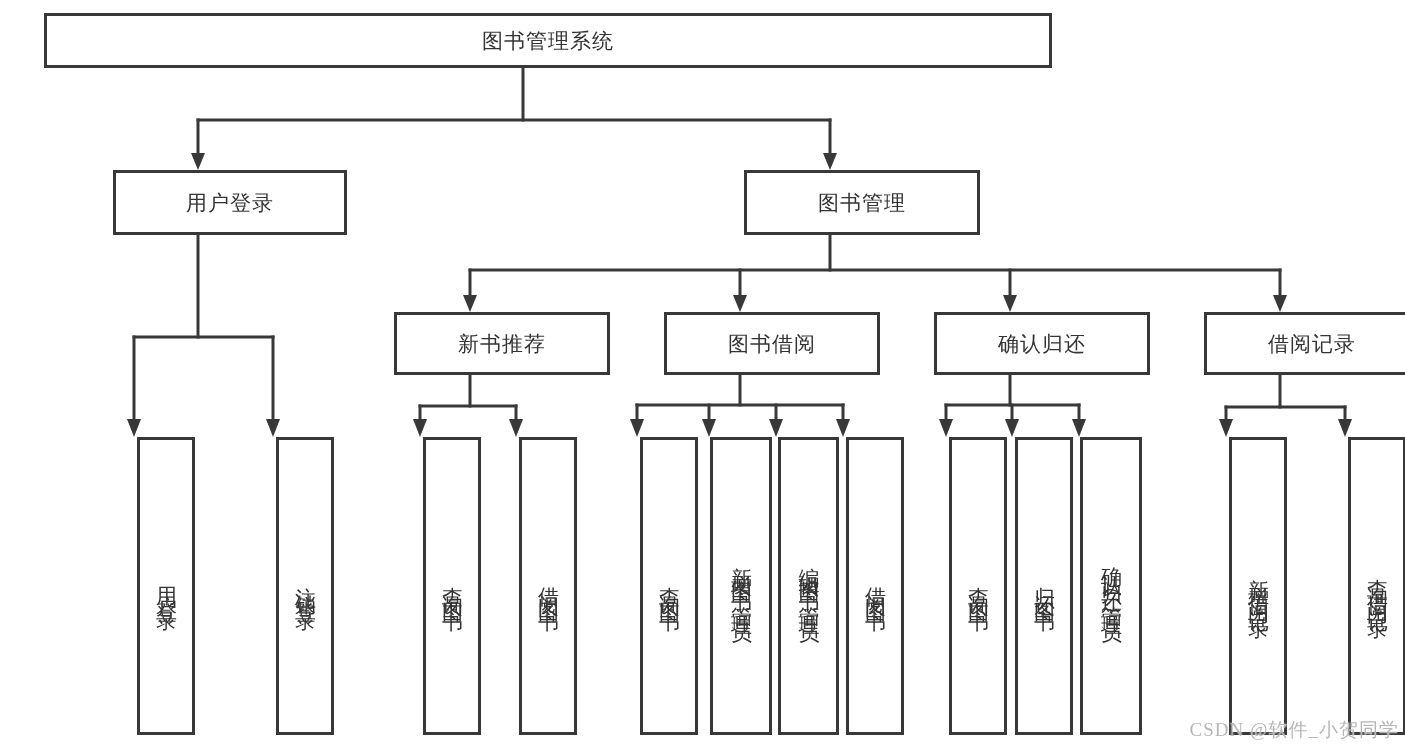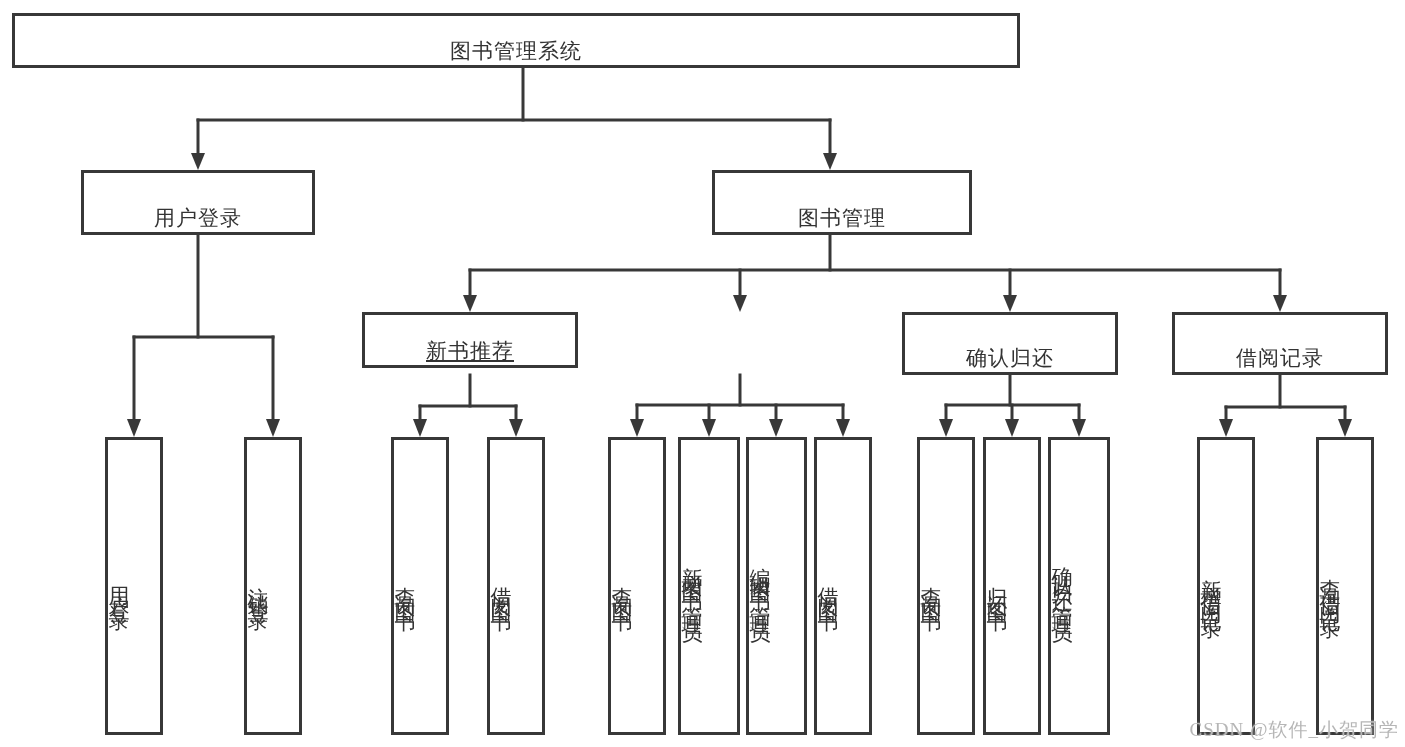--- a/index.html
+++ b/index.html
@@ -32,24 +32,25 @@
   .connectors polygon {
     fill: var(--line, #383838);
     stroke: none;
   }
   .box {
     position: absolute;
     box-sizing: border-box;
     border: 3px solid var(--line, #383838);
     background: var(--node_bg, #ffffff);
     display: flex;
-    align-items: flex-end;
+    align-items: center;
     justify-content: center;
     font-size: 21px;
     letter-spacing: 1px;
+    margin-left: 32px;
   }
   .leaf {
     top: 437px;
     height: 298px;
     width: 58px;
     writing-mode: vertical-rl;
     text-orientation: mixed;
     font-size: 21px;
     letter-spacing: 8px;
     white-space: nowrap;
@@ -151,26 +152,29 @@
     </g>
   </svg>
 
   <div class="box" style="left:12px; top:13px; width:1008px; height:55px;">
     <span>图书管理系统</span>
   </div>
 
   <div class="box" style="left:81px; top:170px; width:234px; height:65px;">
     <span>用户登录</span>
   </div>
-  <div class="box" style="left:712px; top:170px; width:260px; height:65px;">
+  <div class="box" style="left:712px; top:170px; width:236px; height:65px;">
     <span>图书管理</span>
   </div>
 
-  <div class="box" style="left:362px; top:312px; width:216px; height:56px;text-decoration:underline;">
+  <div class="box" style="left:362px; top:312px; width:216px; height:63px;">
     <span>新书推荐</span>
+  </div>
+  <div class="box" style="left:632px; top:312px; width:216px; height:63px;">
+    <span>图书借阅</span>
   </div>
   <div class="box" style="left:902px; top:312px; width:216px; height:63px;">
     <span>确认归还</span>
   </div>
   <div class="box" style="left:1172px; top:312px; width:216px; height:63px;">
     <span>借阅记录</span>
   </div>
 
   <div class="box leaf" style="left:105px;">
     <span>用户登录</span>

